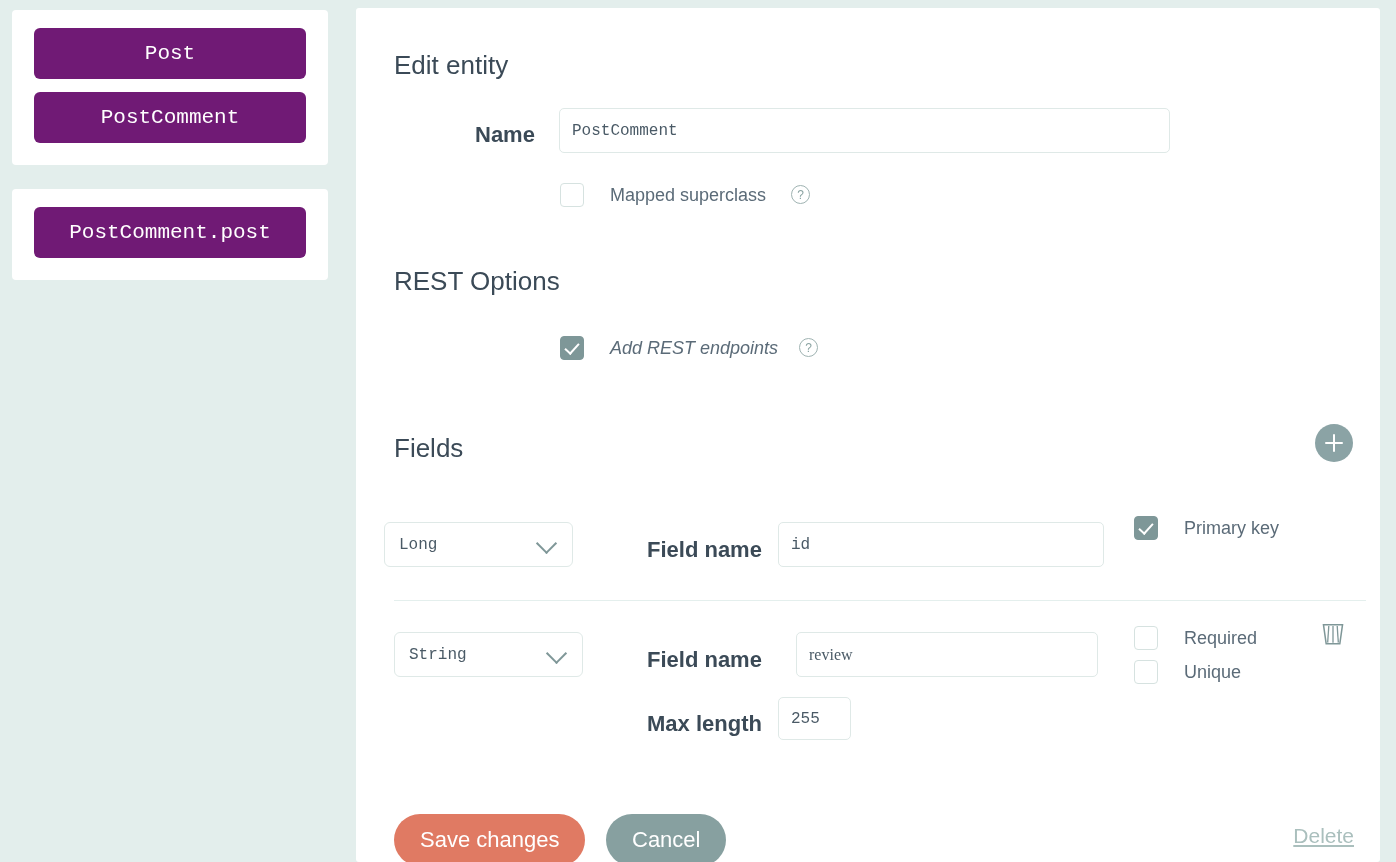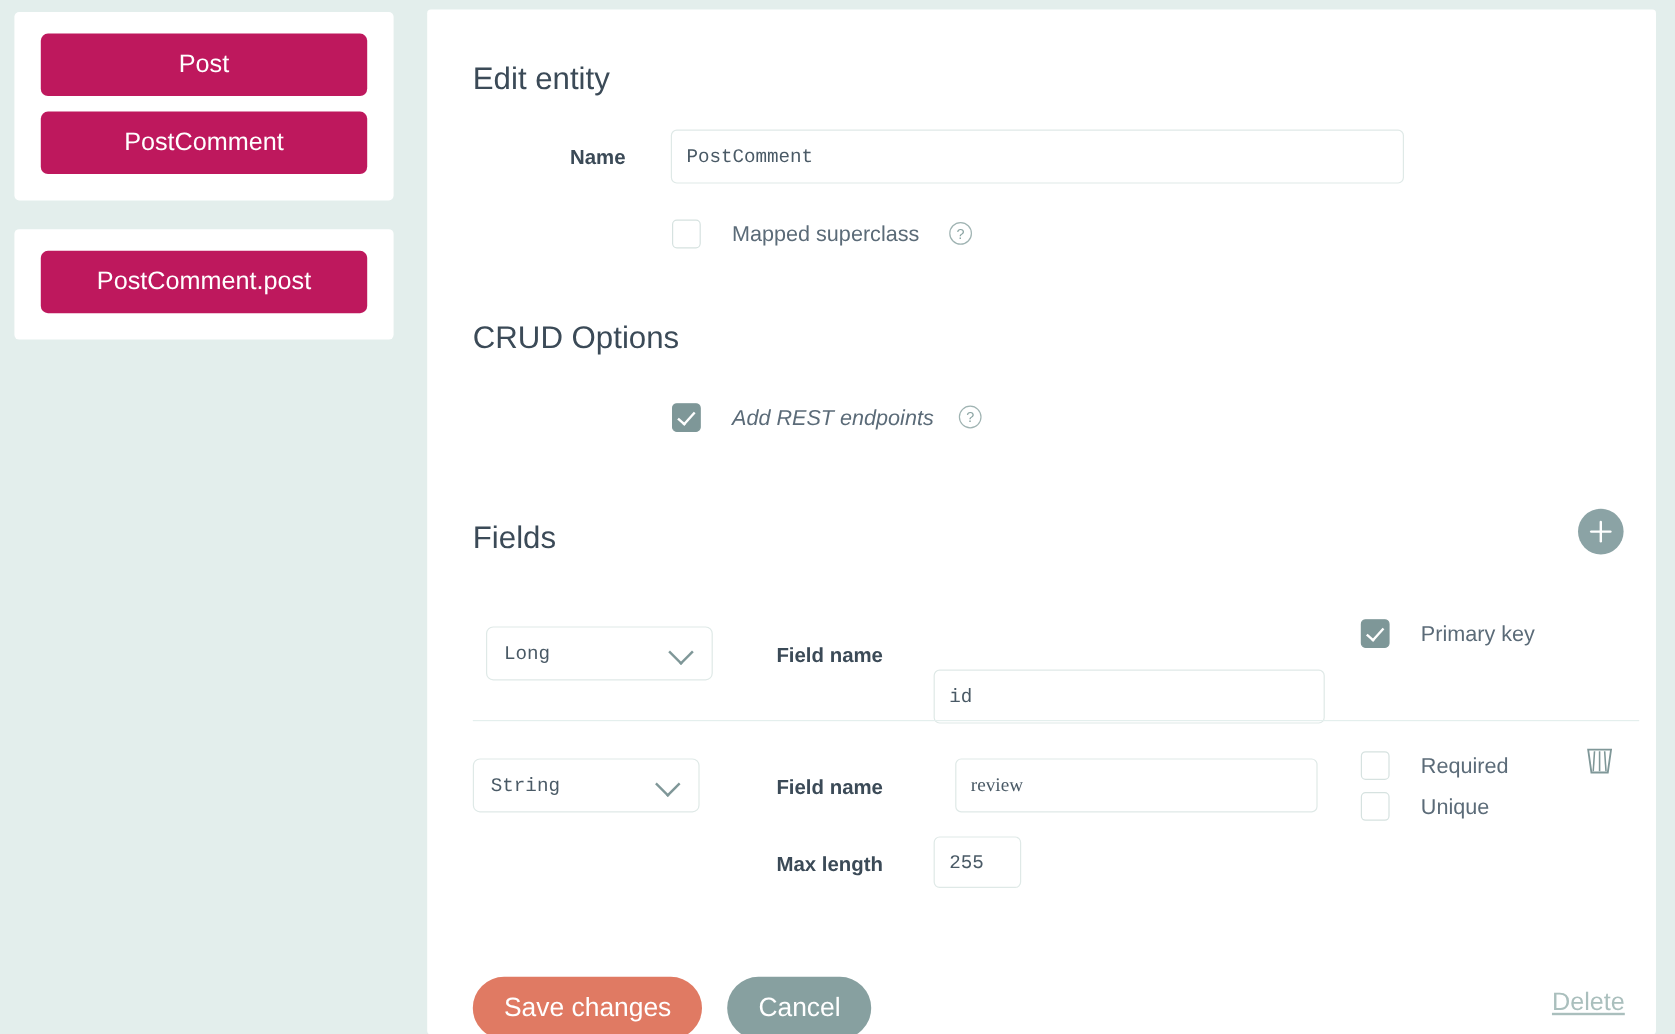--- a/index.html
+++ b/index.html
@@ -71,26 +71,26 @@
     top: 50%;
     left: 9px;
     height: 2px;
     width: 18px;
     transform: translateY(-50%);
   }
   .entity-btn {
     display: block;
     width: 100%;
     box-sizing: border-box;
-    background: #be185d;
+    background: #701a75;
     color: #ffffff;
     border: none;
     border-radius: 6px;
     font-size: 21px;
-    font-family: Liberation Sans, sans-serif;
+    font-family: Liberation Mono, monospace;
     padding: 14px 6px;
     margin-bottom: 13px;
     cursor: pointer;
     text-align: center;
   }
   .entity-btn:last-child { margin-bottom: 0; }
 
   
   #main {
     position: absolute;
@@ -109,21 +109,21 @@
     color: #3b4a57;
     font-weight: normal;
     margin: 0;
     padding: 0;
   }
   #edit-entity-title { position: absolute; left: 394px; top: 50px; }
   #crud-title       { position: absolute; left: 394px; top: 266px; }
   #fields-title     { position: absolute; left: 394px; top: 433px; }
 
   .field-label {
-    font-size: 17px;
+    font-size: 22px;
     color: #3b4a57;
     font-weight: bold;
     position: absolute;
   }
   .text-input {
     position: absolute;
     box-sizing: border-box;
     border: 1px solid #dfe9e7;
     border-radius: 5px;
     background: #ffffff;
@@ -296,35 +296,35 @@
 <h2 class="section-title" id="edit-entity-title">Edit entity</h2>
 
 <div class="field-label" style="left:475px; top:122px;">Name</div>
 
 <input class="text-input" style="left: 559px; top: 108px; width: 611px; height: 45px;" value="PostComment">
 
 <div class="cbox" style="left:560px; top:183px;"></div>
 <div class="cb-label" style="left:610px; top:185px;">Mapped superclass</div>
 <div class="help-icon" style="left:791px; top:185px;">?</div>
 
-<h2 class="section-title" id="crud-title">CRUD Options</h2>
+<h2 class="section-title" id="crud-title">REST Options</h2>
 
 <div class="cbox checked" style="left:560px; top:336px;"></div>
 <div class="cb-label" style="left:610px; top:338px;font-style:italic;">Add REST endpoints</div>
 <div class="help-icon" style="left:799px; top:338px;">?</div>
 
 <h2 class="section-title" id="fields-title">Fields</h2>
 <div class="add-circle-grey" style="left:1315px; top:424px;" title="Add field"></div>
 
-<div class="select-box" style="left:405px; top:522px;">
+<div class="select-box" style="left:384px; top:522px;">
   <span class="sel-text">Long</span>
   <span class="chev"></span>
 </div>
 <div class="field-label" style="left:647px; top:537px;">Field name</div>
-<input class="text-input" style="left: 778px; top: 522px; width: 326px; height: 45px; margin-top: 36px;" value="id">
+<input class="text-input" style="left: 778px; top: 522px; width: 326px; height: 45px;" value="id">
 <div class="cbox checked" style="left:1134px; top:516px;"></div>
 <div class="cb-label" style="left:1184px; top:518px;">Primary key</div>
 
 <div class="divider" style="top:600px;"></div>
 
 <div class="select-box" style="left:394px; top:632px;">
   <span class="sel-text">String</span>
   <span class="chev"></span>
 </div>
 <div class="field-label" style="left:647px; top:647px;">Field name</div>

